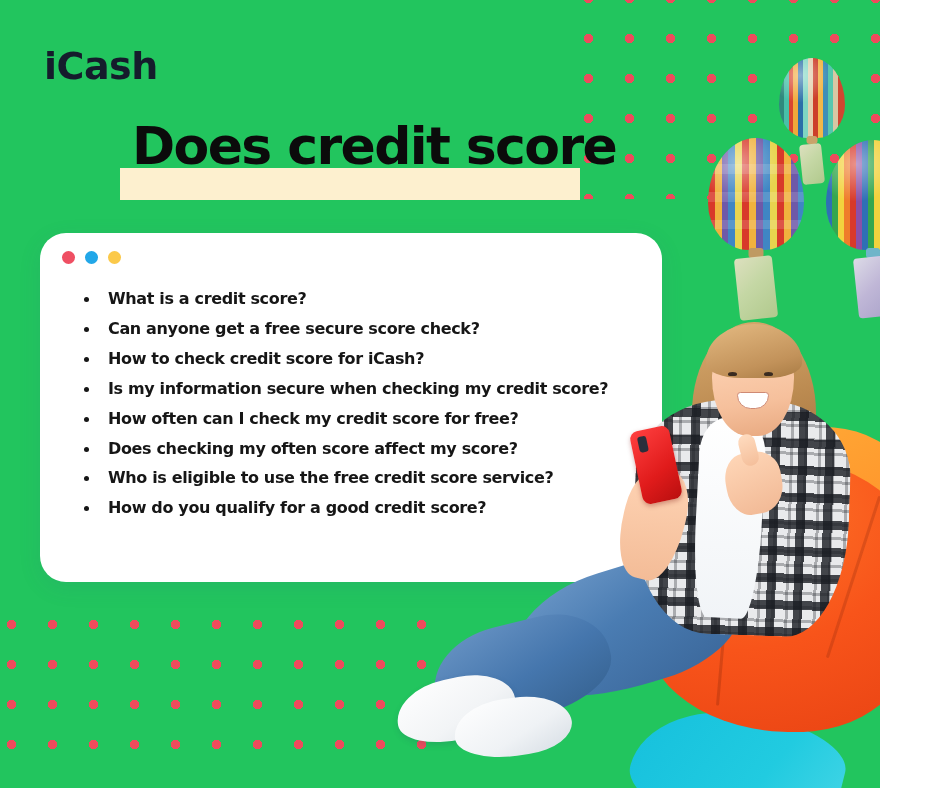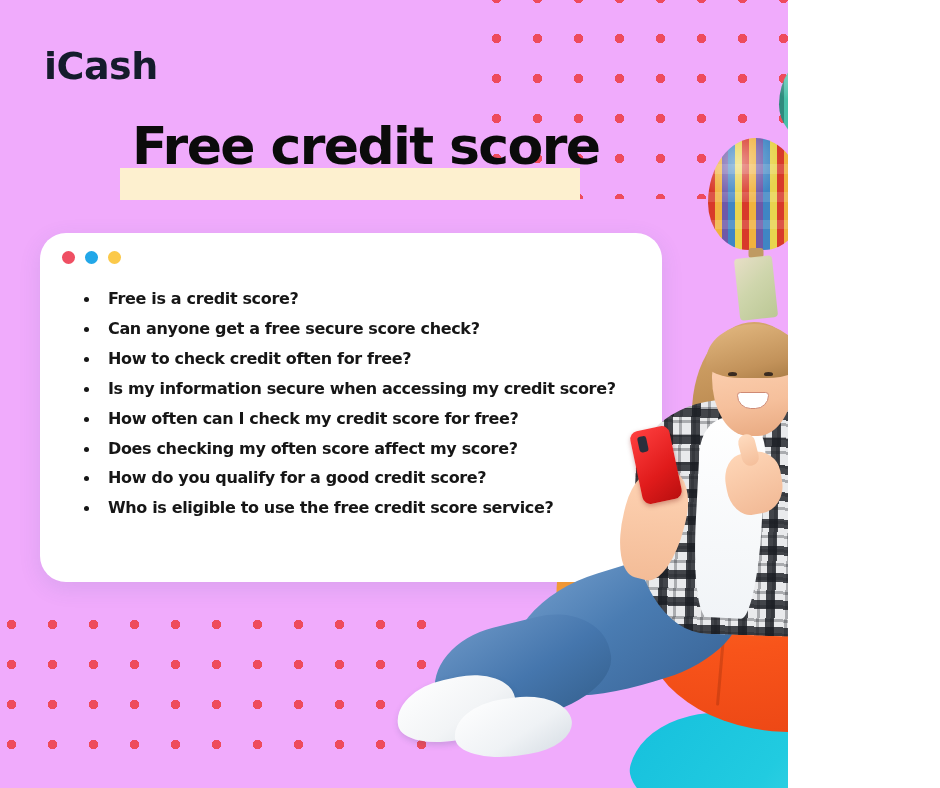--- a/index.html
+++ b/index.html
@@ -7,23 +7,23 @@
 
   html, body {
     width: 940px;
     height: 788px;
     overflow: hidden;
     font-family: "Liberation Sans", sans-serif;
   }
 
   .poster {
     position: relative;
-    width: 788px;
+    width: 880px;
     height: 788px;
-    background: #f0abfc;
+    background: #22c55e;
     overflow: hidden;
   }
 
   
   .dot-grid {
     position: absolute;
     background-image: radial-gradient(circle 4.5px at 4.5px 4.5px, #ee4b5c 0 4.5px, rgba(0,0,0,0) 4.6px);
     background-size: 41px 40px;
     pointer-events: none;
   }
@@ -469,39 +469,39 @@
   <div class="orange-swoosh"></div>
   <div class="cyan-swoosh"></div>
 
   <div class="dot-grid top-right"></div>
   <div class="dot-grid bottom-left"></div>
 
   <div class="logo">iCash</div>
 
   <div class="title-wrap">
     <div class="title-highlight"></div>
-    <h1 class="title">Free credit score</h1>
+    <h1 class="title">Does credit score</h1>
   </div>
 
   <div class="card">
     <div class="window-dots">
       <span class="dot dot-red"></span>
       <span class="dot dot-blue"></span>
       <span class="dot dot-yellow"></span>
     </div>
 
     <ul class="faq-list">
-      <li class="faq-item">Free is a credit score?</li>
+      <li class="faq-item">What is a credit score?</li>
       <li class="faq-item">Can anyone get a free secure score check?</li>
-      <li class="faq-item">How to check credit often for free?</li>
-      <li class="faq-item">Is my information secure when accessing my credit score?</li>
+      <li class="faq-item">How to check credit score for iCash?</li>
+      <li class="faq-item">Is my information secure when checking my credit score?</li>
       <li class="faq-item">How often can I check my credit score for free?</li>
       <li class="faq-item">Does checking my often score affect my score?</li>
+      <li class="faq-item">Who is eligible to use the free credit score service?</li>
       <li class="faq-item">How do you qualify for a good credit score?</li>
-      <li class="faq-item">Who is eligible to use the free credit score service?</li>
     </ul>
   </div>
 
   <div class="balloon balloon-top">
     <div class="envelope"></div>
     <div class="basket"></div>
     <div class="note"></div>
   </div>
 
   <div class="balloon balloon-left">

